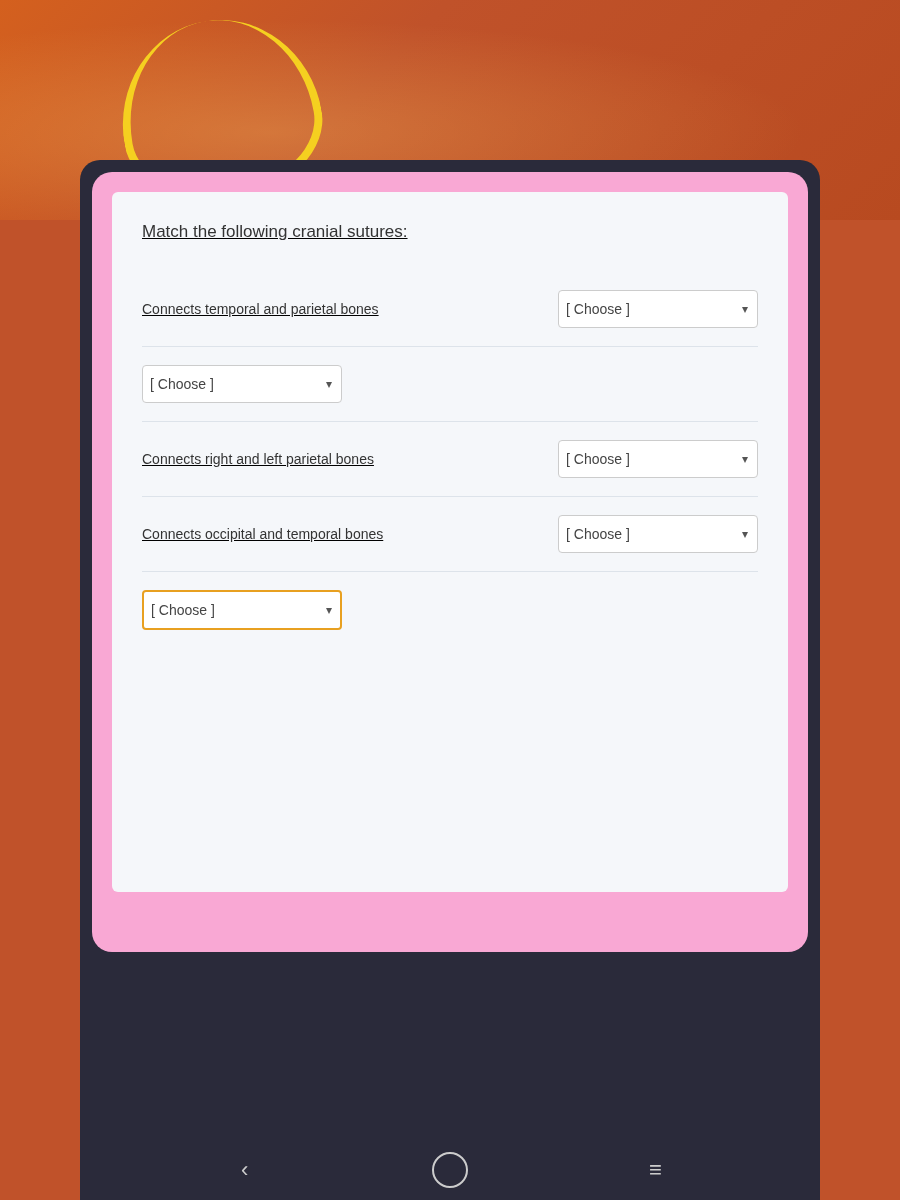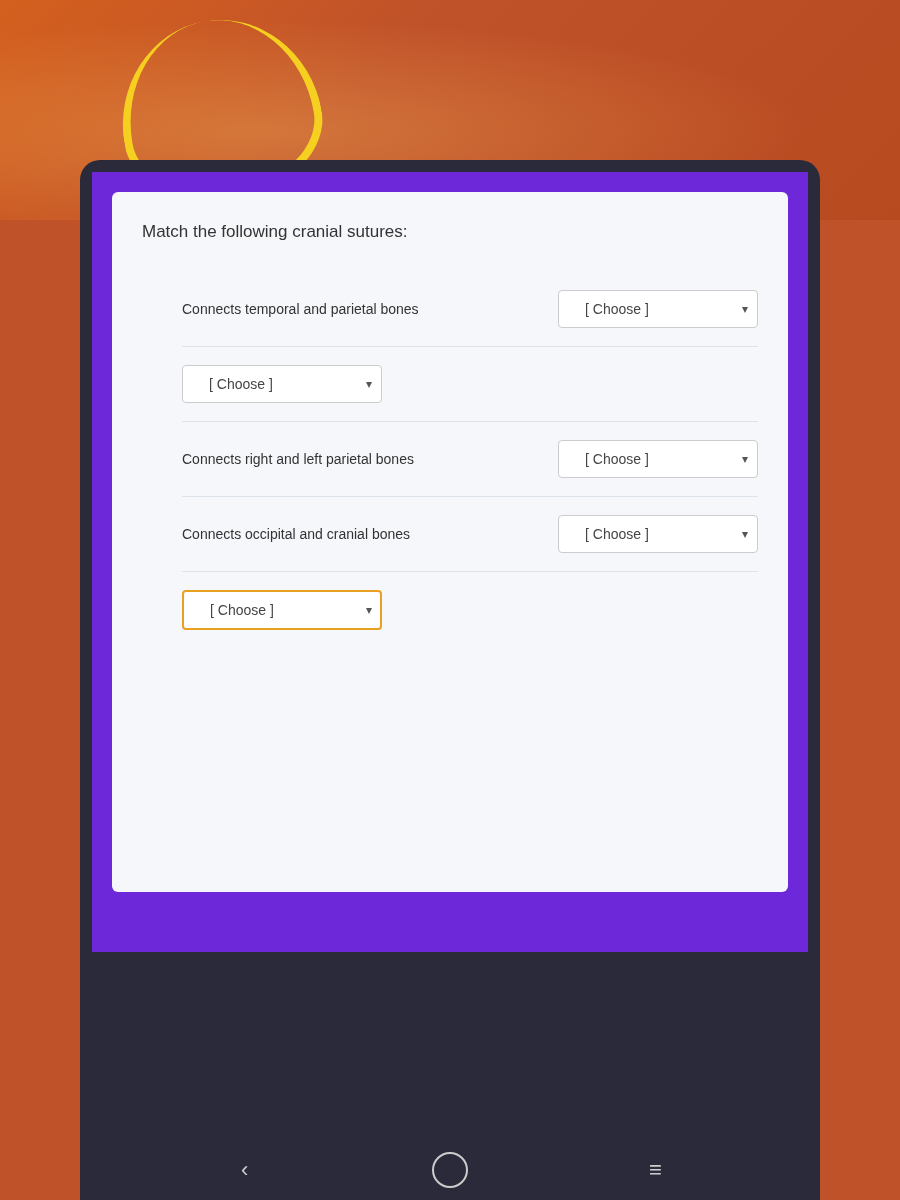--- a/index.html
+++ b/index.html
@@ -51,24 +51,25 @@
       bottom: 0;
       background: #2a2a3a;
       border-radius: 20px 20px 0 0;
       padding: 12px 12px 0 12px;
     }
 
     
     .screen {
       width: 100%;
       height: 780px;
-      background: #6d28d9;
-      border-radius: 0;
+      background: #f9a8d4;
+      border-radius: 20px;
       overflow: hidden;
       position: relative;
+      text-decoration: underline;
     }
 
     
     .content-card {
       background: #f5f7fa;
       margin: 20px;
       border-radius: 6px;
       padding: 30px 30px;
       min-height: 700px;
     }
@@ -80,21 +81,20 @@
       font-weight: 400;
     }
 
     
     .match-row {
       display: flex;
       align-items: center;
       padding: 18px 0;
       border-bottom: 1px solid #dde3ea;
       gap: 20px;
-      margin-left: 40px;
     }
 
     .match-row:last-child {
       border-bottom: none;
     }
 
     .match-label {
       flex: 1;
       font-size: 14px;
       color: #333;
@@ -102,21 +102,21 @@
     }
 
     .match-select-wrapper {
       position: relative;
       width: 200px;
       flex-shrink: 0;
     }
 
     .match-select {
       width: 100%;
-      padding: 10px 36px 10px 26px;
+      padding: 10px 36px 10px 7px;
       font-size: 14px;
       color: #444;
       background: #ffffff;
       border: 1px solid #ccc;
       border-radius: 4px;
       appearance: none;
       -webkit-appearance: none;
       cursor: pointer;
       outline: none;
     }
@@ -192,21 +192,21 @@
             <div class="match-select-wrapper"><select class="match-select"><option value="">[ Choose ]</option><option value="Sagittal suture">Sagittal suture</option><option value="Coronal suture">Coronal suture</option><option value="Lambdoid suture">Lambdoid suture</option><option value="Squamous suture">Squamous suture</option><option value="Occipitomastoid suture">Occipitomastoid suture</option></select><span class="chevron-icon">▾</span></div>
           </div>
           <div class="match-row">
             <div class="match-select-wrapper"><select class="match-select"><option value="">[ Choose ]</option><option value="Sagittal suture">Sagittal suture</option><option value="Coronal suture">Coronal suture</option><option value="Lambdoid suture">Lambdoid suture</option><option value="Squamous suture">Squamous suture</option><option value="Occipitomastoid suture">Occipitomastoid suture</option></select><span class="chevron-icon">▾</span></div>
           </div>
           <div class="match-row">
             <div class="match-label">Connects right and left parietal bones</div>
             <div class="match-select-wrapper"><select class="match-select"><option value="">[ Choose ]</option><option value="Sagittal suture">Sagittal suture</option><option value="Coronal suture">Coronal suture</option><option value="Lambdoid suture">Lambdoid suture</option><option value="Squamous suture">Squamous suture</option><option value="Occipitomastoid suture">Occipitomastoid suture</option></select><span class="chevron-icon">▾</span></div>
           </div>
           <div class="match-row">
-            <div class="match-label">Connects occipital and cranial bones</div>
+            <div class="match-label">Connects occipital and temporal bones</div>
             <div class="match-select-wrapper"><select class="match-select"><option value="">[ Choose ]</option><option value="Sagittal suture">Sagittal suture</option><option value="Coronal suture">Coronal suture</option><option value="Lambdoid suture">Lambdoid suture</option><option value="Squamous suture">Squamous suture</option><option value="Occipitomastoid suture">Occipitomastoid suture</option></select><span class="chevron-icon">▾</span></div>
           </div>
           <div class="match-row">
             <div class="match-select-wrapper"><select class="match-select highlighted"><option value="">[ Choose ]</option><option value="Sagittal suture">Sagittal suture</option><option value="Coronal suture">Coronal suture</option><option value="Lambdoid suture">Lambdoid suture</option><option value="Squamous suture">Squamous suture</option><option value="Occipitomastoid suture">Occipitomastoid suture</option></select><span class="chevron-icon">▾</span></div>
           </div>
         </div>
 
     </div>
 
   </div>

